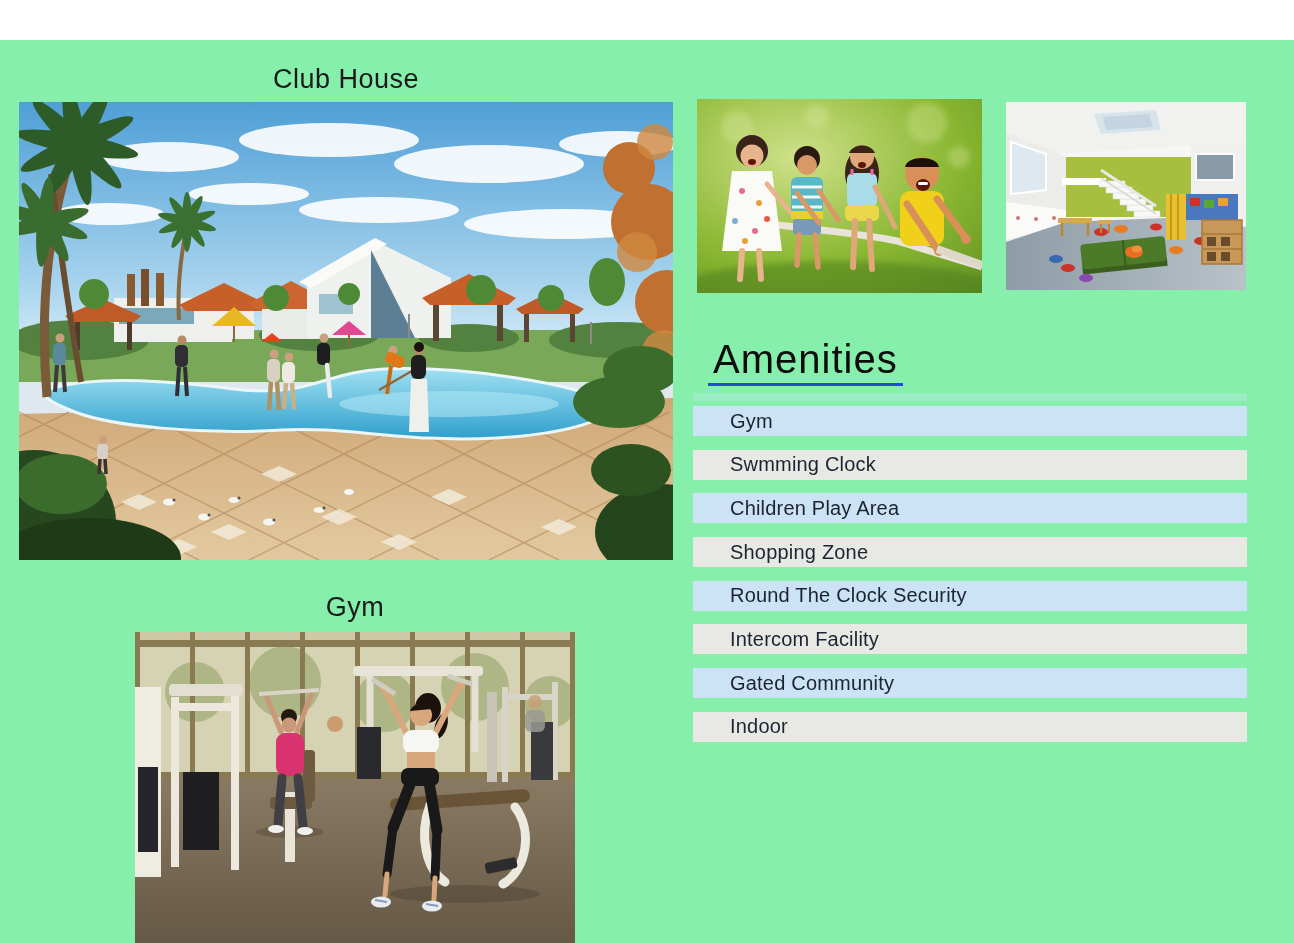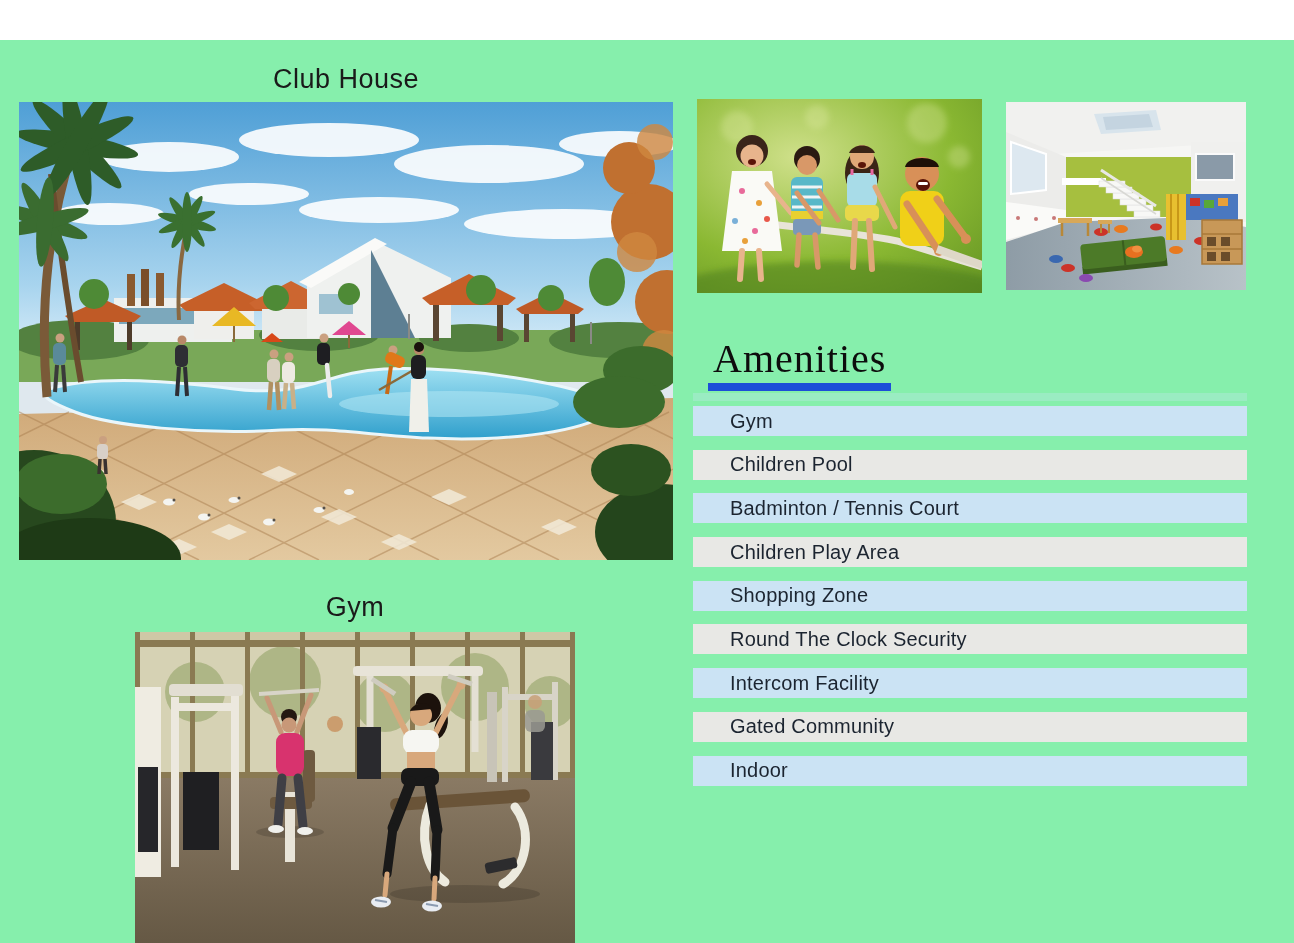--- a/index.html
+++ b/index.html
@@ -15,23 +15,23 @@
   .club-caption{left:19px;top:24px;width:654px;}
   .gym-caption{left:135px;top:552px;width:440px;}
   .photo{position:absolute;overflow:hidden;background:#dfe8ee;}
   .pool-photo{left:19px;top:62px;width:654px;height:458px;}
   .gym-photo{left:135px;top:592px;width:440px;height:313px;}
   .kids-photo{left:697px;top:59px;width:285px;height:194px;}
   .playroom-photo{left:1006px;top:62px;width:240px;height:188px;}
   .photo svg{display:block;width:100%;height:100%;}
   .amenities-heading{
     position:absolute;left:708px;top:297px;margin:0;
-    font-family:Liberation Serif, serif;
+    font-family:Liberation Sans, sans-serif;
     font-size:40px;font-weight:500;color:#0d0d0d;
-    padding:0 5px 2px 5px;border-bottom:8px solid #1d4ed8;line-height:1.1;
+    padding:0 5px 2px 5px;border-bottom:3px solid #1d4ed8;line-height:1.1;
     letter-spacing:1px;
   }
   .row-ghost{
     position:absolute;left:693px;top:353px;width:554px;height:8px;
     background:var(--row-blue,#cbe3f4);opacity:0.3;
   }
   .amenity-list{
     position:absolute;left:693px;top:366px;width:554px;
     display:flex;flex-direction:column;gap:13.7px;
   }
@@ -518,22 +518,21 @@
       <rect x="92" y="118" width="14" height="4" fill="#d8a858"></rect>
       <line x1="95" y1="122" x2="95" y2="131" stroke="#b88838" stroke-width="2"></line>
       <line x1="103" y1="122" x2="103" y2="131" stroke="#b88838" stroke-width="2"></line>
     </svg>
   </div>
 
   <h1 class="amenities-heading">Amenities</h1>
   <div class="row-ghost"></div>
   <div class="amenity-list">
     <div class="row">Gym</div>
-    <div class="row">Children Pool</div>
-    <div class="row">Badminton / Tennis Court</div>
+    <div class="row">Swmming Clock</div>
     <div class="row">Children Play Area</div>
     <div class="row">Shopping Zone</div>
     <div class="row">Round The Clock Security</div>
     <div class="row">Intercom Facility</div>
     <div class="row">Gated Community</div>
     <div class="row">Indoor</div>
   </div>
 
 </div>
 

